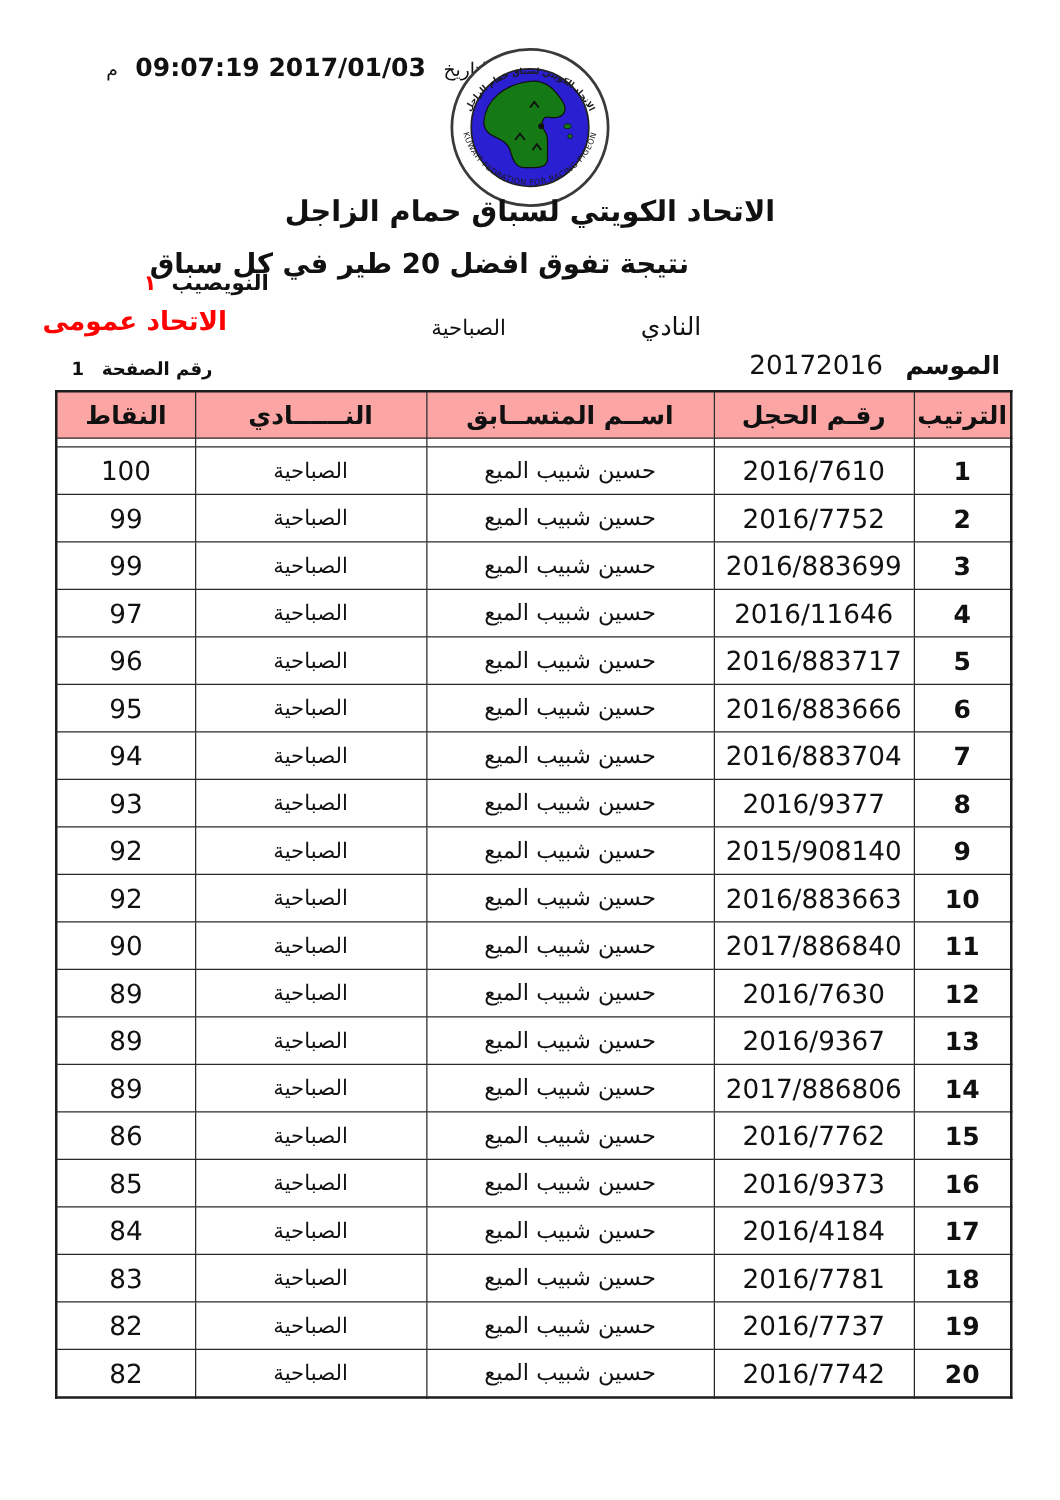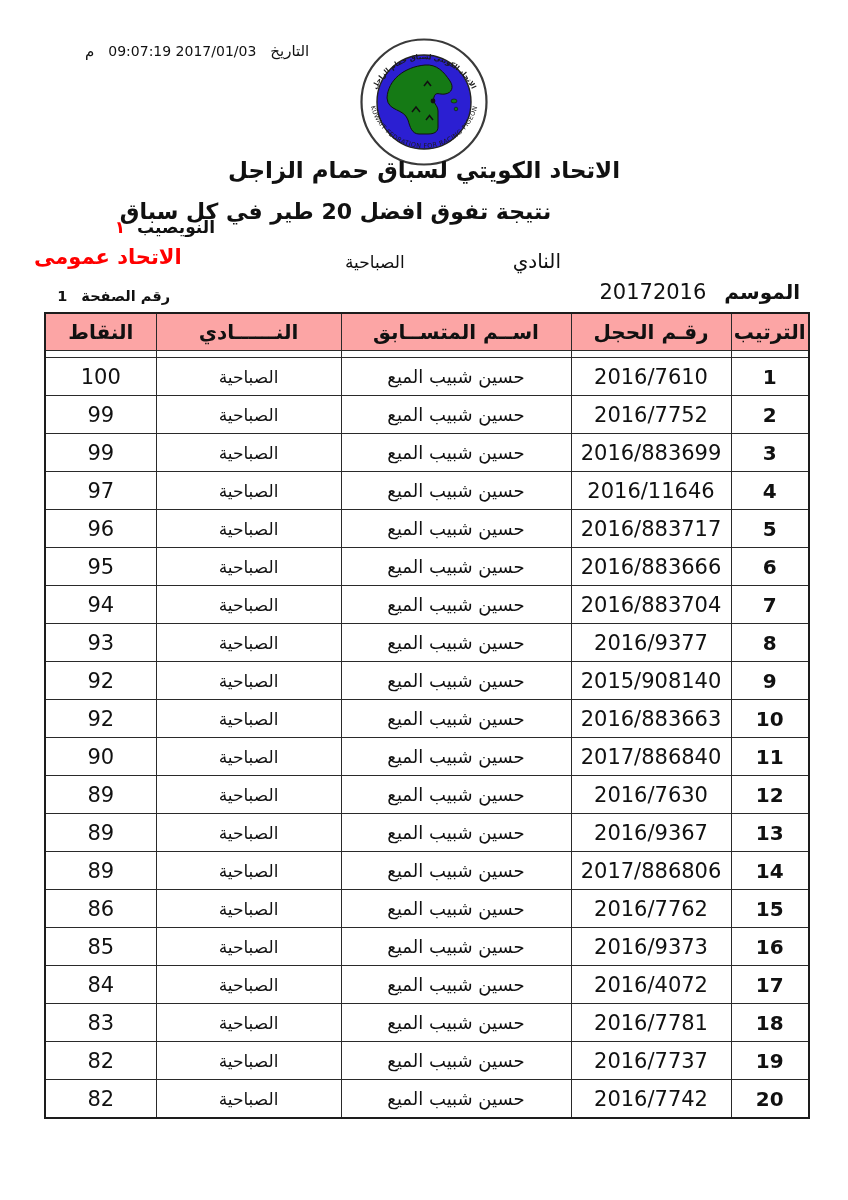--- a/index.html
+++ b/index.html
@@ -6,21 +6,21 @@
   body{
     width:848px;height:1200px;background:#ffffff;position:relative;
     font-family:"DejaVu Sans","Liberation Sans",sans-serif;color:#111;
     overflow:hidden;
   }
   .abs{position:absolute;white-space:nowrap;}
   .bold{font-weight:normal;text-align:center;}
   .red{color:#ff0000;}
   
   .date-line{top:42px;left:85px;direction:rtl;display:inline-flex;align-items:baseline;gap:14px;font-size:15px;}
-  .date-line .val{font-size:14px;}
+  .date-line .val{font-size:20px;font-weight:bold;}
   
   .logo{top:36px;left:358px;width:132px;height:132px;}
   
   .title{top:157px;left:0;width:848px;text-align:center;font-size:23px;font-weight:bold;}
   .subtitle{top:199px;left:0;width:671px;text-align:center;font-size:22px;font-weight:bold;}
   .race-line{top:217px;right:633px;direction:rtl;display:inline-flex;gap:12px;font-size:17px;font-weight:bold;}
   .fed-line{top:245px;left:34px;font-size:21px;font-weight:bold;}
   .club-line{top:249px;left:345px;width:216px;display:flex;justify-content:space-between;direction:rtl;align-items:baseline;}
   .club-line .lbl{font-size:20px;font-weight:normal;}
   .club-line .val{font-size:17px;}
@@ -244,21 +244,21 @@
   </tr>
       <tr>
     <td class="c-rank">16</td>
     <td class="c-ring">2016/9373</td>
     <td class="c-name">حسين شبيب الميع</td>
     <td class="c-club">الصباحية</td>
     <td class="c-points">85</td>
   </tr>
       <tr>
     <td class="c-rank">17</td>
-    <td class="c-ring">2016/4072</td>
+    <td class="c-ring">2016/4184</td>
     <td class="c-name">حسين شبيب الميع</td>
     <td class="c-club">الصباحية</td>
     <td class="c-points">84</td>
   </tr>
       <tr>
     <td class="c-rank">18</td>
     <td class="c-ring">2016/7781</td>
     <td class="c-name">حسين شبيب الميع</td>
     <td class="c-club">الصباحية</td>
     <td class="c-points">83</td>

